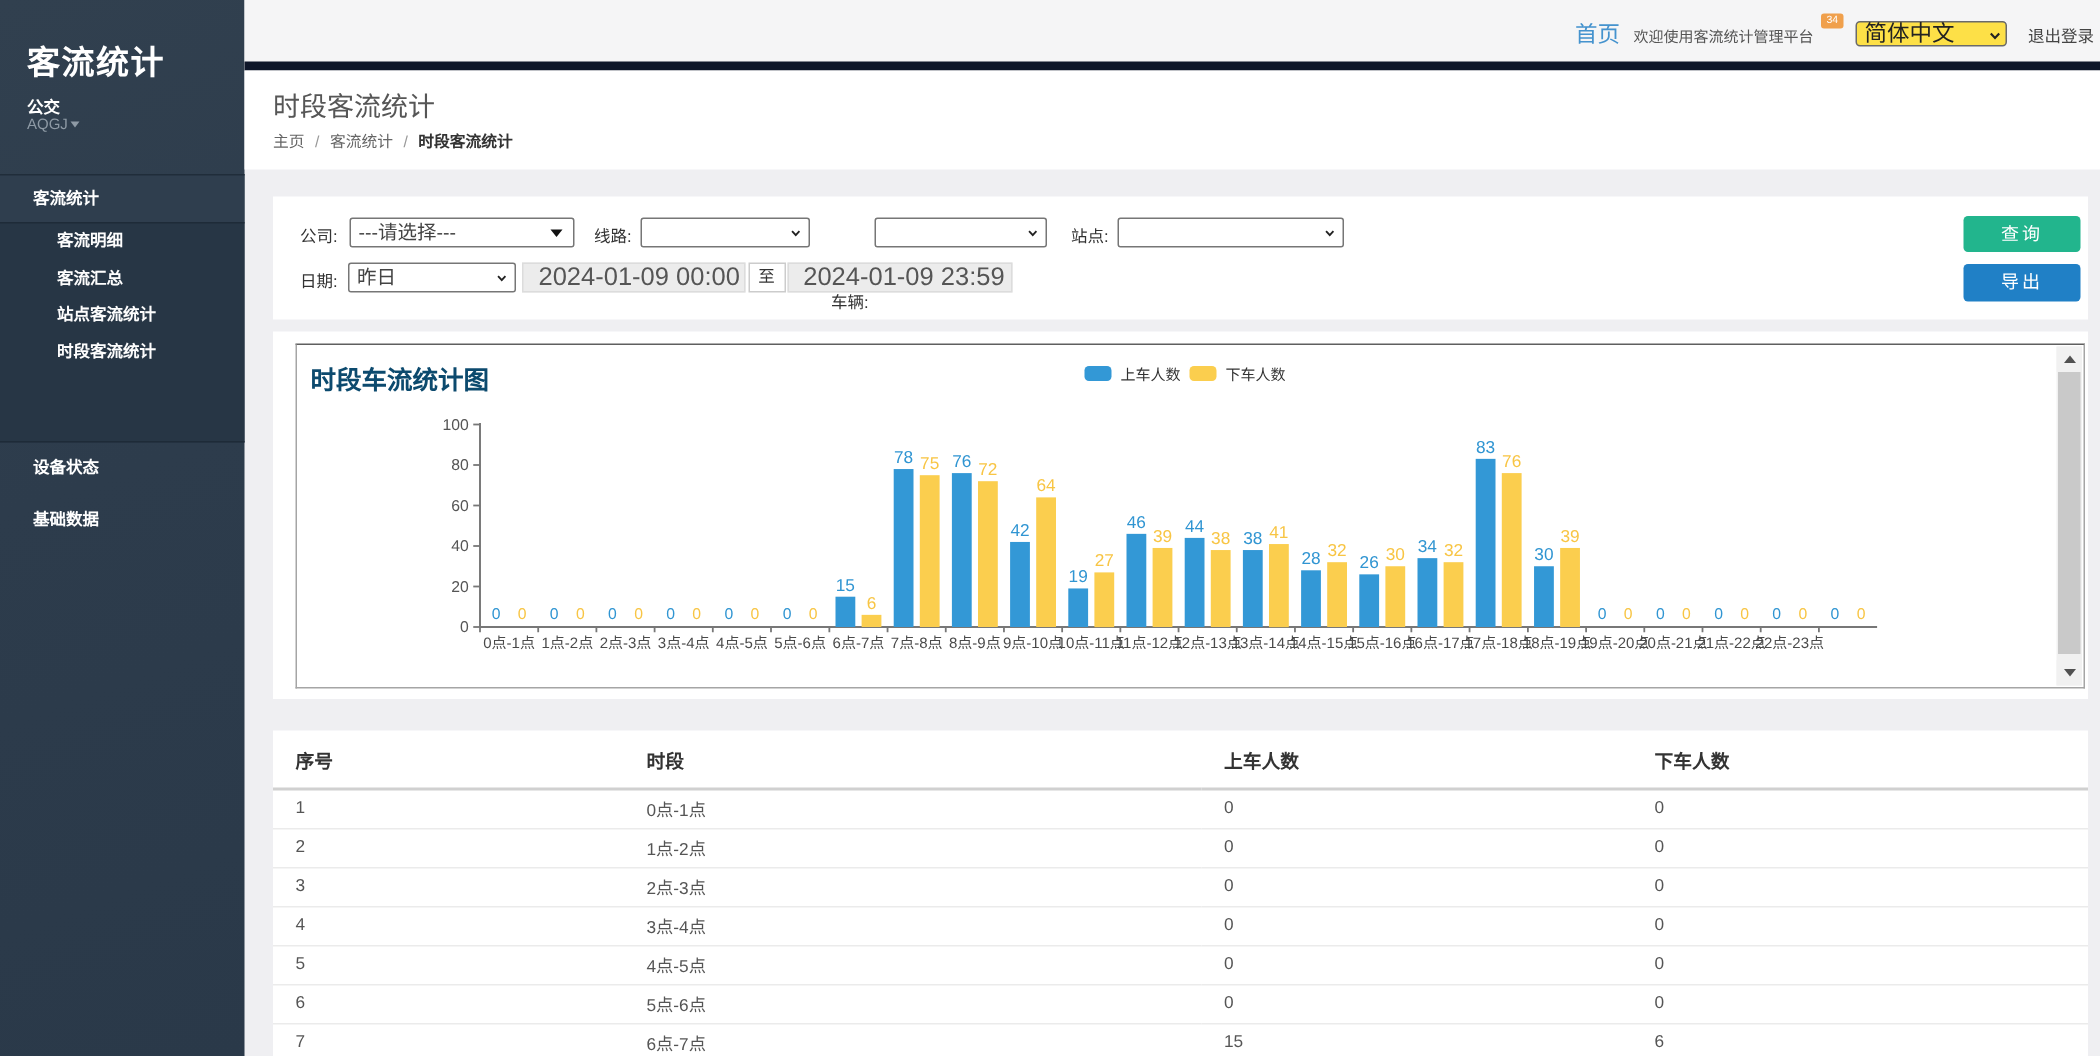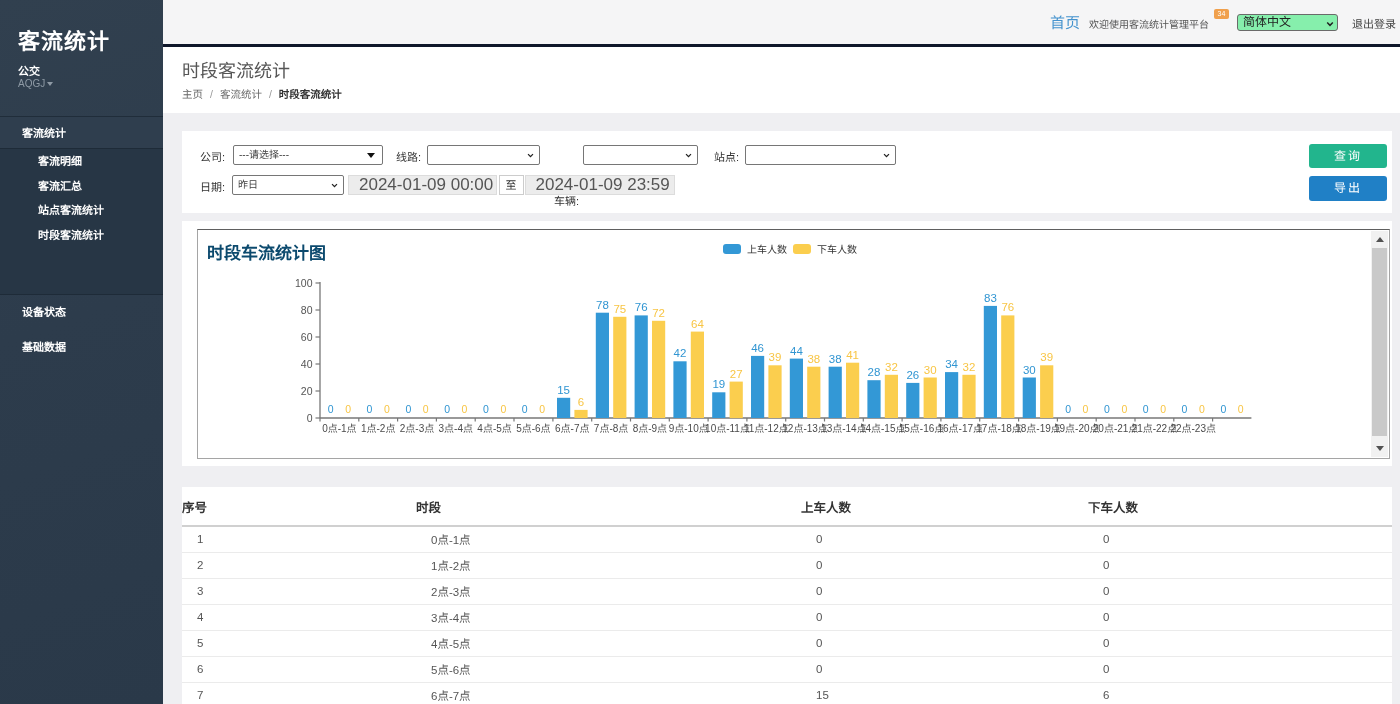--- a/index.html
+++ b/index.html
@@ -12,38 +12,38 @@
 #sb-sub { position:absolute; left:18px; top:62px; font-size:11px; font-weight:bold; color:#fff; }
 #sb-user { position:absolute; left:18px; top:78px; font-size:10px; color:#8e9aa5; }
 #sb-user .car { display:inline-block; width:0; height:0; border-left:3.5px solid transparent; border-right:3.5px solid transparent; border-top:4.5px solid #8e9aa5; margin-left:2px; vertical-align:middle; }
 .sb-parent { position:absolute; left:0; width:163px; height:32px; line-height:32px; padding-left:22px; font-size:11px; font-weight:bold; color:#fff; }
 #sb-menu1 { top:116px; border-top:1px solid #202d3a; background:#2f3e4e; }
 #sb-sub-menu { position:absolute; left:0; top:148px; width:163px; height:147px; background:#273645; border-top:1px solid #1e2b38; border-bottom:1px solid #1e2b38; }
 .sb-item { height:24.5px; line-height:24.5px; padding-left:38px; font-size:11px; font-weight:bold; color:#fdfdfd; }
 #sb-menu2 { top:295px; height:35px; line-height:35px; }
 #sb-menu3 { top:330px; height:35px; line-height:35px; }
 
-#navbar { position:absolute; left:163px; top:0; width:1237px; height:47px; background:#f5f5f6; border-bottom:3px solid #0f172a; }
+#navbar { position:absolute; left:163px; top:0; width:1237px; height:47px; background:#f5f5f6; border-bottom:6px solid #0f172a; }
 #nb-home { position:absolute; left:887px; top:11px; font-size:15px; color:#4593ce; }
 #nb-welcome { position:absolute; left:926px; top:16px; font-size:10px; color:#555; }
 #nb-badge { position:absolute; left:1051px; top:9px; width:15px; height:10px; background:#f0a04c; border-radius:2px; color:#fff; font-size:7px; line-height:10px; text-align:center; }
-#nb-select { position:absolute; left:1074px; top:14px; width:101px; height:17px; background:#86efac; border:1px solid #6a6a6a; border-radius:3px; font-size:12px; color:#222; line-height:15px; padding-left:5px; }
+#nb-select { position:absolute; left:1074px; top:14px; width:101px; height:17px; background:#fde047; border:1px solid #6a6a6a; border-radius:3px; font-size:15px; color:#222; line-height:15px; padding-left:5px; }
 #nb-select .chev { position:absolute; right:3px; top:5px; width:8px; height:8px; }
 #nb-logout { position:absolute; left:1189px; top:15px; font-size:11px; color:#444; }
 
 #pageheader { position:absolute; left:163px; top:47px; width:1237px; height:66px; background:#fff; }
 #ph-title { position:absolute; left:19px; top:9px; font-size:18px; color:#565656; }
 #ph-crumb { position:absolute; left:19px; top:39px; font-size:10.5px; color:#666; }
 #ph-crumb .sep { color:#999; margin:0 7px; }
 #ph-crumb b { color:#333; }
 
 .card { position:absolute; left:182px; width:1210px; background:#fff; }
 #filtercard { top:131px; height:82px; }
 .flabel { position:absolute; font-size:11px; color:#333; }
-.sel { position:absolute; height:20px; background:#fff; border:1px solid #767676; border-radius:2px; font-size:10px; color:#444; line-height:18px; padding-left:5px; }
+.sel { position:absolute; height:20px; background:#fff; border:1px solid #767676; border-radius:2px; font-size:13px; color:#444; line-height:18px; padding-left:5px; }
 .sel .chev { position:absolute; right:5px; top:6px; width:7px; height:7px; }
 .sel .tri { position:absolute; right:7px; top:7px; width:0; height:0; border-left:4.5px solid transparent; border-right:4.5px solid transparent; border-top:5.5px solid #111; }
 .dinput { position:absolute; height:20px; background:#ececec; border:1px solid #dcdcdc; font-size:17px; color:#555; line-height:18px; padding-left:10px; }
 #zhi { position:absolute; height:20px; width:25px; background:#fff; border:1px solid #ccc; font-size:11px; color:#333; line-height:18px; text-align:center; }
 .btn { position:absolute; left:1127px; width:78px; height:24px; border-radius:3px; color:#fff; font-size:12px; text-align:center; line-height:24px; letter-spacing:2px; }
 #btn-q { top:13px; background:#22b58d; }
 #btn-e { top:45px; height:25px; background:#2080c6; }
 
 #chartcard { top:221px; height:245px; }
 #chartpanel { position:absolute; left:15px; top:8px; width:1193px; height:230px; border:1px solid #a5a5a5; border-top:1px solid #5f5f5f; }
@@ -52,21 +52,21 @@
 #legend .sw { display:inline-block; width:18px; height:10px; border-radius:3px; vertical-align:-1px; }
 #legend .t { margin:0 6px 0 6px; }
 #scroll { position:absolute; right:1px; top:1px; width:17px; height:226px; background:#f1f1f1; }
 #scroll .sbtn { position:absolute; left:0; width:17px; height:17px; background:#f1f1f1; }
 #scroll .thumb { position:absolute; left:1px; top:17px; width:15px; height:188px; background:#c9c9c9; }
 .tri-up { position:absolute; left:4.5px; top:6px; width:0; height:0; border-left:4px solid transparent; border-right:4px solid transparent; border-bottom:5px solid #515151; }
 .tri-dn { position:absolute; left:4.5px; top:6px; width:0; height:0; border-left:4px solid transparent; border-right:4px solid transparent; border-top:5px solid #515151; }
 
 #tablecard { top:487px; height:217px; }
 #tablecard table { width:1210px; border-collapse:collapse; table-layout:fixed; }
-#tablecard th { height:39px; text-align:left; vertical-align:middle; font-size:12.5px; font-weight:bold; color:#333; border-bottom:2px solid #d0d0d0;margin-left:28px; }
+#tablecard th { height:39px; text-align:left; vertical-align:middle; padding-left:15px; font-size:12.5px; font-weight:bold; color:#333; border-bottom:2px solid #d0d0d0;margin-left:28px; }
 #tablecard td { height:26px; padding-left:15px; font-size:11.5px; color:#555; border-bottom:1px solid #ebebeb; }
 </style></head>
 <body>
 <div id="sidebar">
   <div id="sb-title">客流统计</div>
   <div id="sb-sub">公交</div>
   <div id="sb-user">AQGJ<span class="car"></span></div>
   <div class="sb-parent" id="sb-menu1">客流统计</div>
   <div id="sb-sub-menu">
     <div class="sb-item">客流明细</div>

